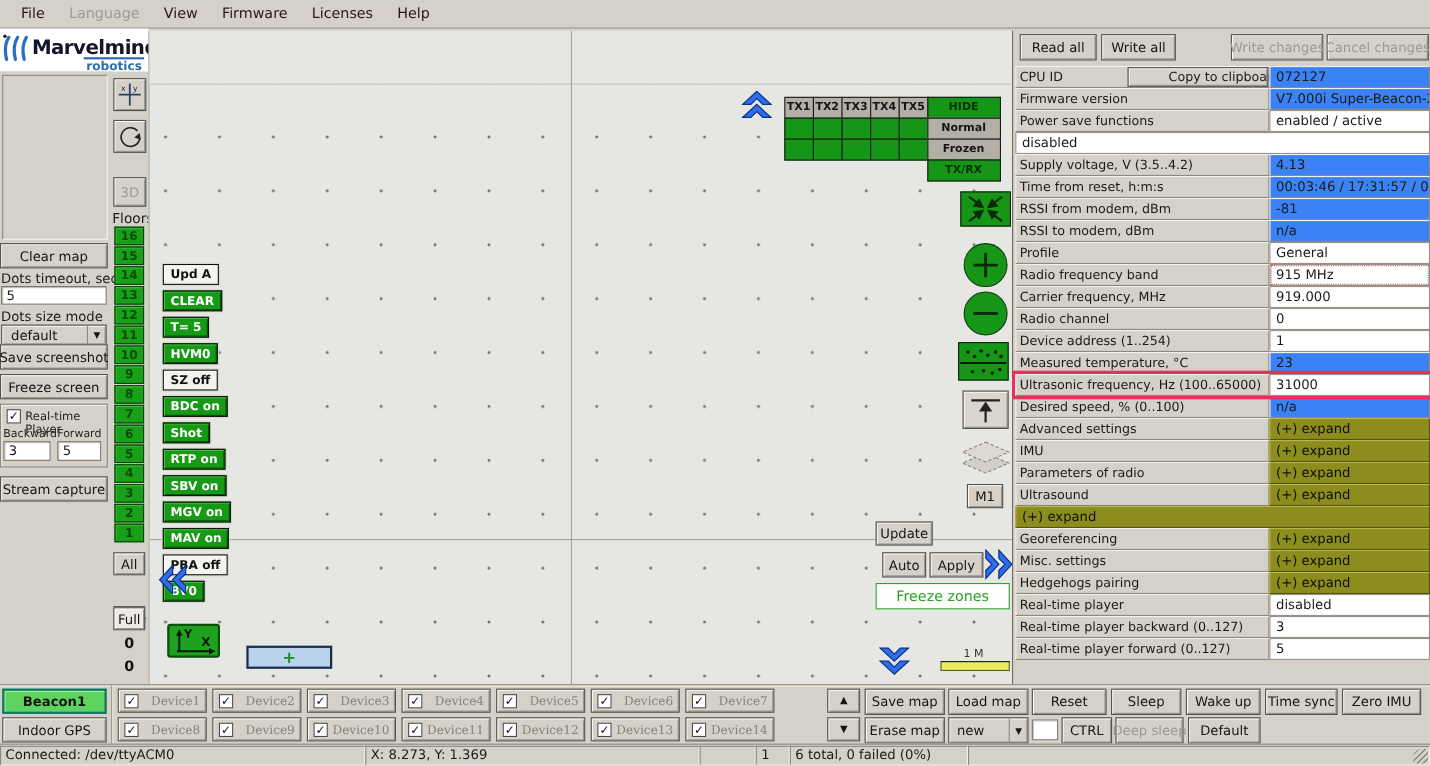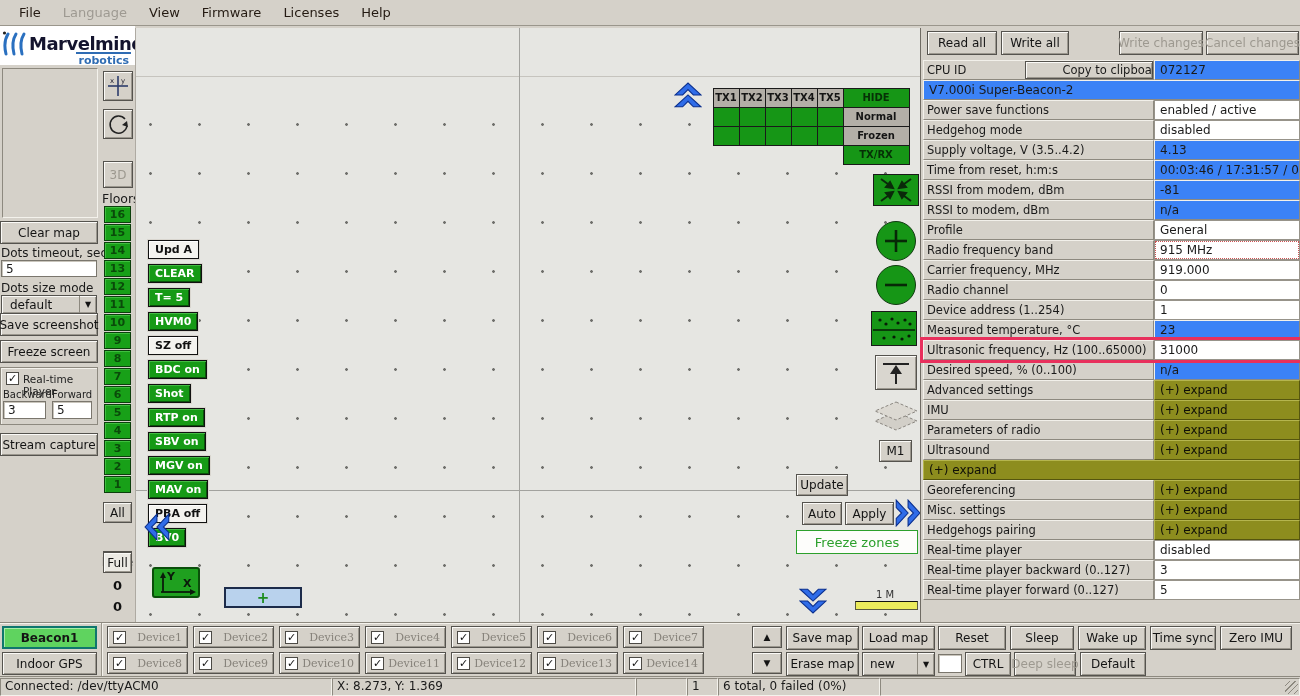--- a/index.html
+++ b/index.html
@@ -359,28 +359,28 @@
   <div class="btn dis" style="left:285px;top:3px;width:93px;height:24px;">Cancel changes</div>
   <div class="params">
       <div class="prow">
         <div class="plabel cpuwrap">
           <span class="cpulab">CPU ID</span>
           <div class="copybtn">Copy to clipboard</div>
         </div>
         <div class="pval plain">072127</div>
       </div>
       <div class="prow">
+        <div class="plabel">Firmware version</div>
         <div class="pval plain">V7.000i Super-Beacon-2</div>
       </div>
       <div class="prow">
         <div class="plabel">Power save functions</div>
         <div class="pval white">enabled / active</div>
       </div>
       <div class="prow">
-        <div class="plabel">Hedgehog mode</div>
         <div class="pval white">disabled</div>
       </div>
       <div class="prow">
         <div class="plabel">Supply voltage, V (3.5..4.2)</div>
         <div class="pval plain">4.13</div>
       </div>
       <div class="prow">
         <div class="plabel">Time from reset, h:m:s</div>
         <div class="pval plain">00:03:46 / 17:31:57 / 0</div>
       </div>

